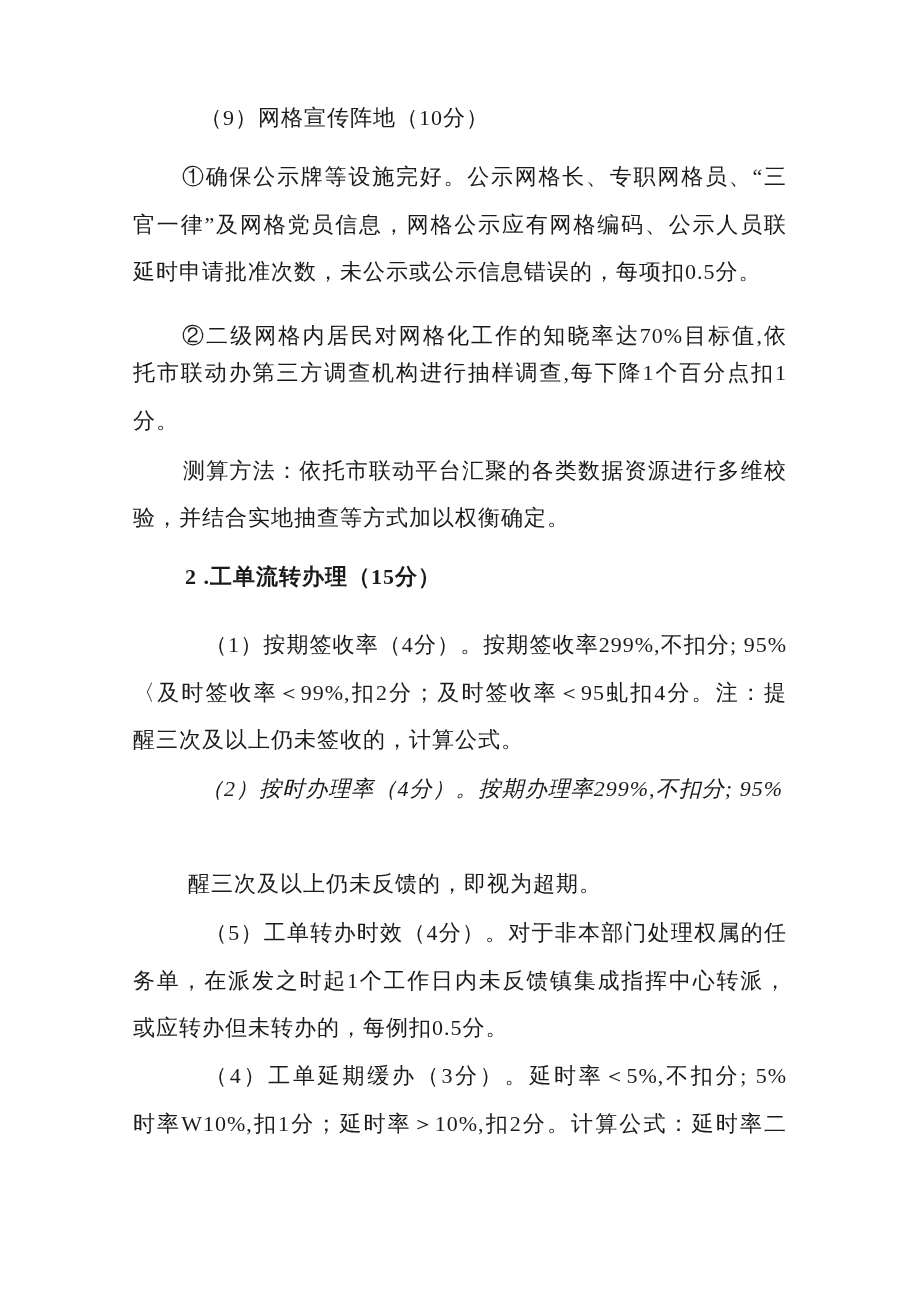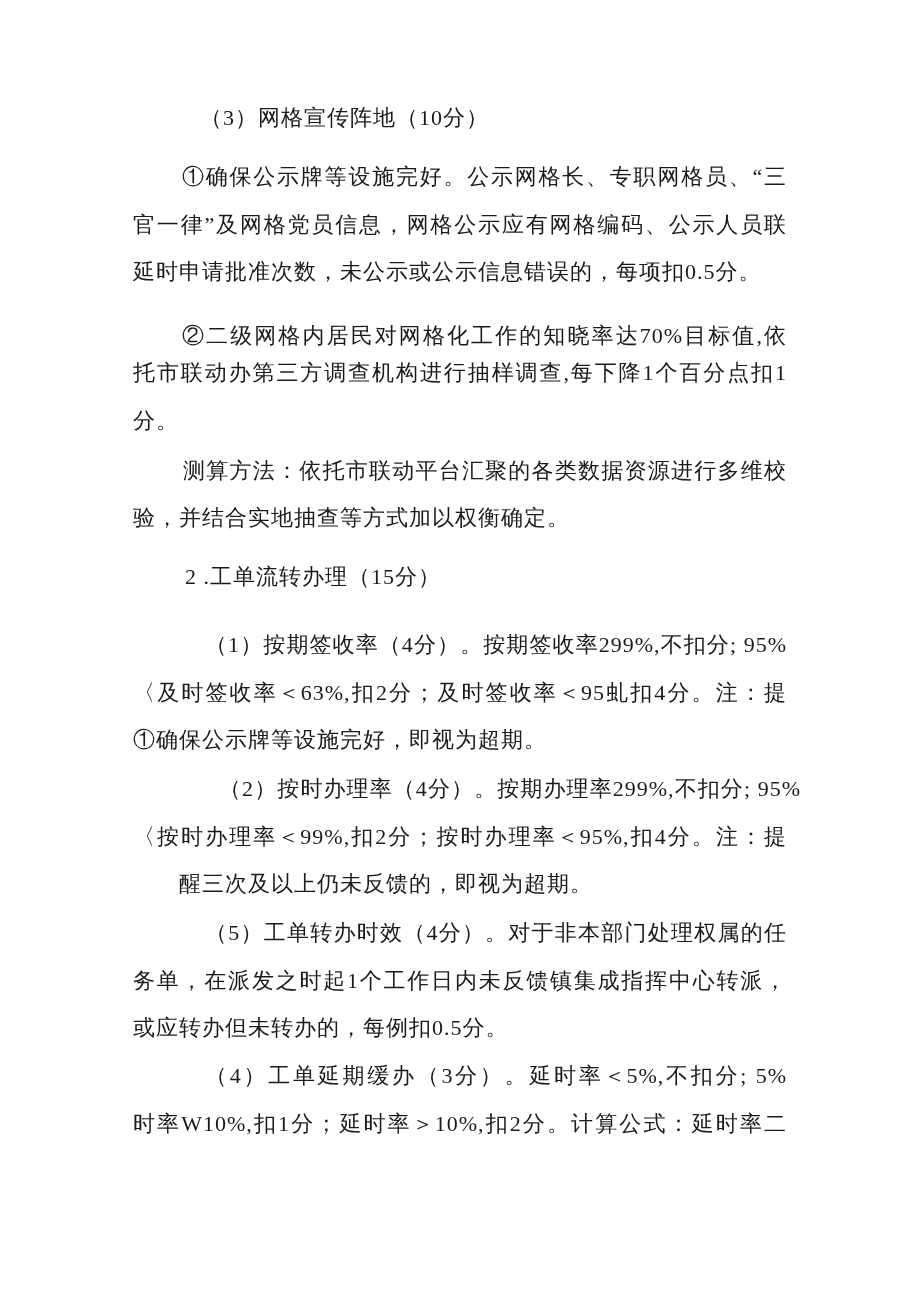--- a/index.html
+++ b/index.html
@@ -26,42 +26,41 @@
       text-align-last: justify;
       text-justify: inter-character;
       overflow: hidden;
     }
   </style>
 </head>
 <body>
 
 <div class="page">
 
-  <div class="ln" style="left:200px; top:104px;">（3）网格宣传阵地（10分）</div>
+  <div class="ln" style="left:200px; top:104px;">（9）网格宣传阵地（10分）</div>
 
   <div class="ln j" style="left:133px; top:211px; width:654px;">官一律”及网格党员信息，网格公示应有网格编码、公示人员联</div>
   <div class="ln j" style="left:182px; top:163px; width:605px;">①确保公示牌等设施完好。公示网格长、专职网格员、“三</div>
   <div class="ln" style="left:133px; top:258px;">延时申请批准次数，未公示或公示信息错误的，每项扣0.5分。</div>
 
   <div class="ln j" style="left:182px; top:308px; width:605px;margin-top:14px;">②二级网格内居民对网格化工作的知晓率达70%目标值,依</div>
   <div class="ln j" style="left:133px; top:359px; width:654px;">托市联动办第三方调查机构进行抽样调查,每下降1个百分点扣1</div>
   <div class="ln" style="left:133px; top:407px;">分。</div>
 
   <div class="ln" style="left:133px; top:504px;">验，并结合实地抽查等方式加以权衡确定。</div>
   <div class="ln j" style="left:183px; top:457px; width:604px;">测算方法：依托市联动平台汇聚的各类数据资源进行多维校</div>
 
-  <div class="ln" style="left:185px; top:563px;">2 .工单流转办理（15分）</div>
+  <div class="ln" style="left:185px; top:563px;font-weight:bold;">2 .工单流转办理（15分）</div>
 
   <div class="ln j" style="left:205px; top:631px; width:582px;">（1）按期签收率（4分）。按期签收率299%,不扣分; 95%</div>
-  <div class="ln j" style="left:133px; top:679px; width:654px;">〈及时签收率＜63%,扣2分；及时签收率＜95虬扣4分。注：提</div>
-  <div class="ln" style="left:133px; top:726px;">①确保公示牌等设施完好，即视为超期。</div>
+  <div class="ln j" style="left:133px; top:679px; width:654px;">〈及时签收率＜99%,扣2分；及时签收率＜95虬扣4分。注：提</div>
+  <div class="ln" style="left:133px; top:726px;">醒三次及以上仍未签收的，计算公式。</div>
 
-  <div class="ln j" style="left:219px; top:775px; width:582px;">（2）按时办理率（4分）。按期办理率299%,不扣分; 95%</div>
-  <div class="ln j" style="left:133px; top:823px; width:654px;">〈按时办理率＜99%,扣2分；按时办理率＜95%,扣4分。注：提</div>
-  <div class="ln" style="left:135px; top:870px;padding-left:44px;">醒三次及以上仍未反馈的，即视为超期。</div>
+  <div class="ln j" style="left:201px; top:775px; width:582px;font-style:italic;">（2）按时办理率（4分）。按期办理率299%,不扣分; 95%</div>
+  <div class="ln" style="left:144px; top:870px;padding-left:44px;">醒三次及以上仍未反馈的，即视为超期。</div>
 
   <div class="ln j" style="left:205px; top:919px; width:582px;">（5）工单转办时效（4分）。对于非本部门处理权属的任</div>
   <div class="ln j" style="left:133px; top:967px; width:654px;">务单，在派发之时起1个工作日内未反馈镇集成指挥中心转派，</div>
   <div class="ln" style="left:133px; top:1014px;text-align:right;">或应转办但未转办的，每例扣0.5分。</div>
 
   <div class="ln j" style="left:205px; top:1062px; width:582px;">（4）工单延期缓办（3分）。延时率＜5%,不扣分; 5%《延</div>
   <div class="ln j" style="left:133px; top:1110px; width:654px;">时率W10%,扣1分；延时率＞10%,扣2分。计算公式：延时率二</div>
 
 </div>
 

